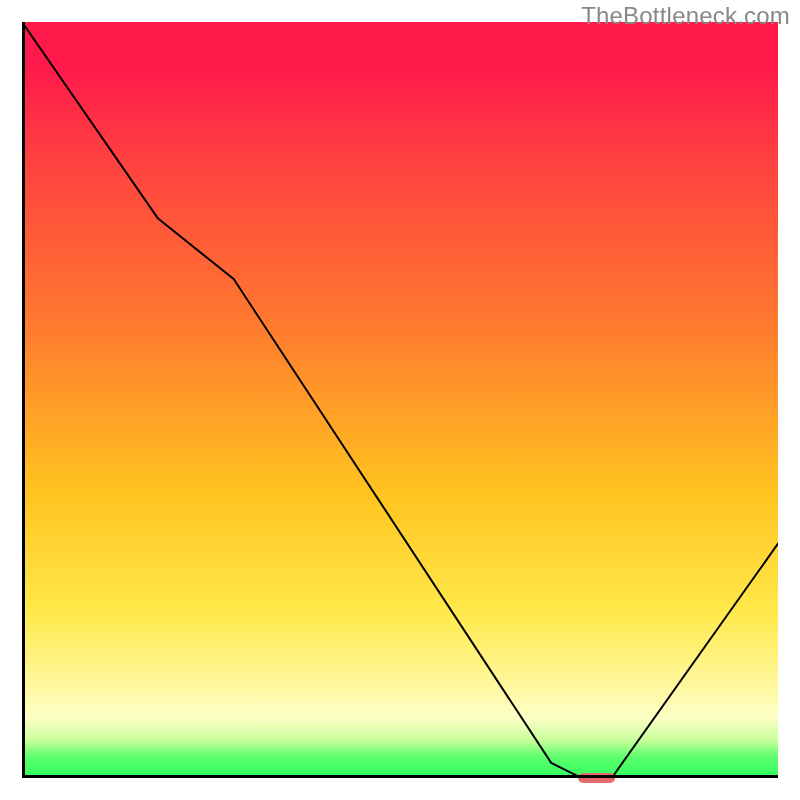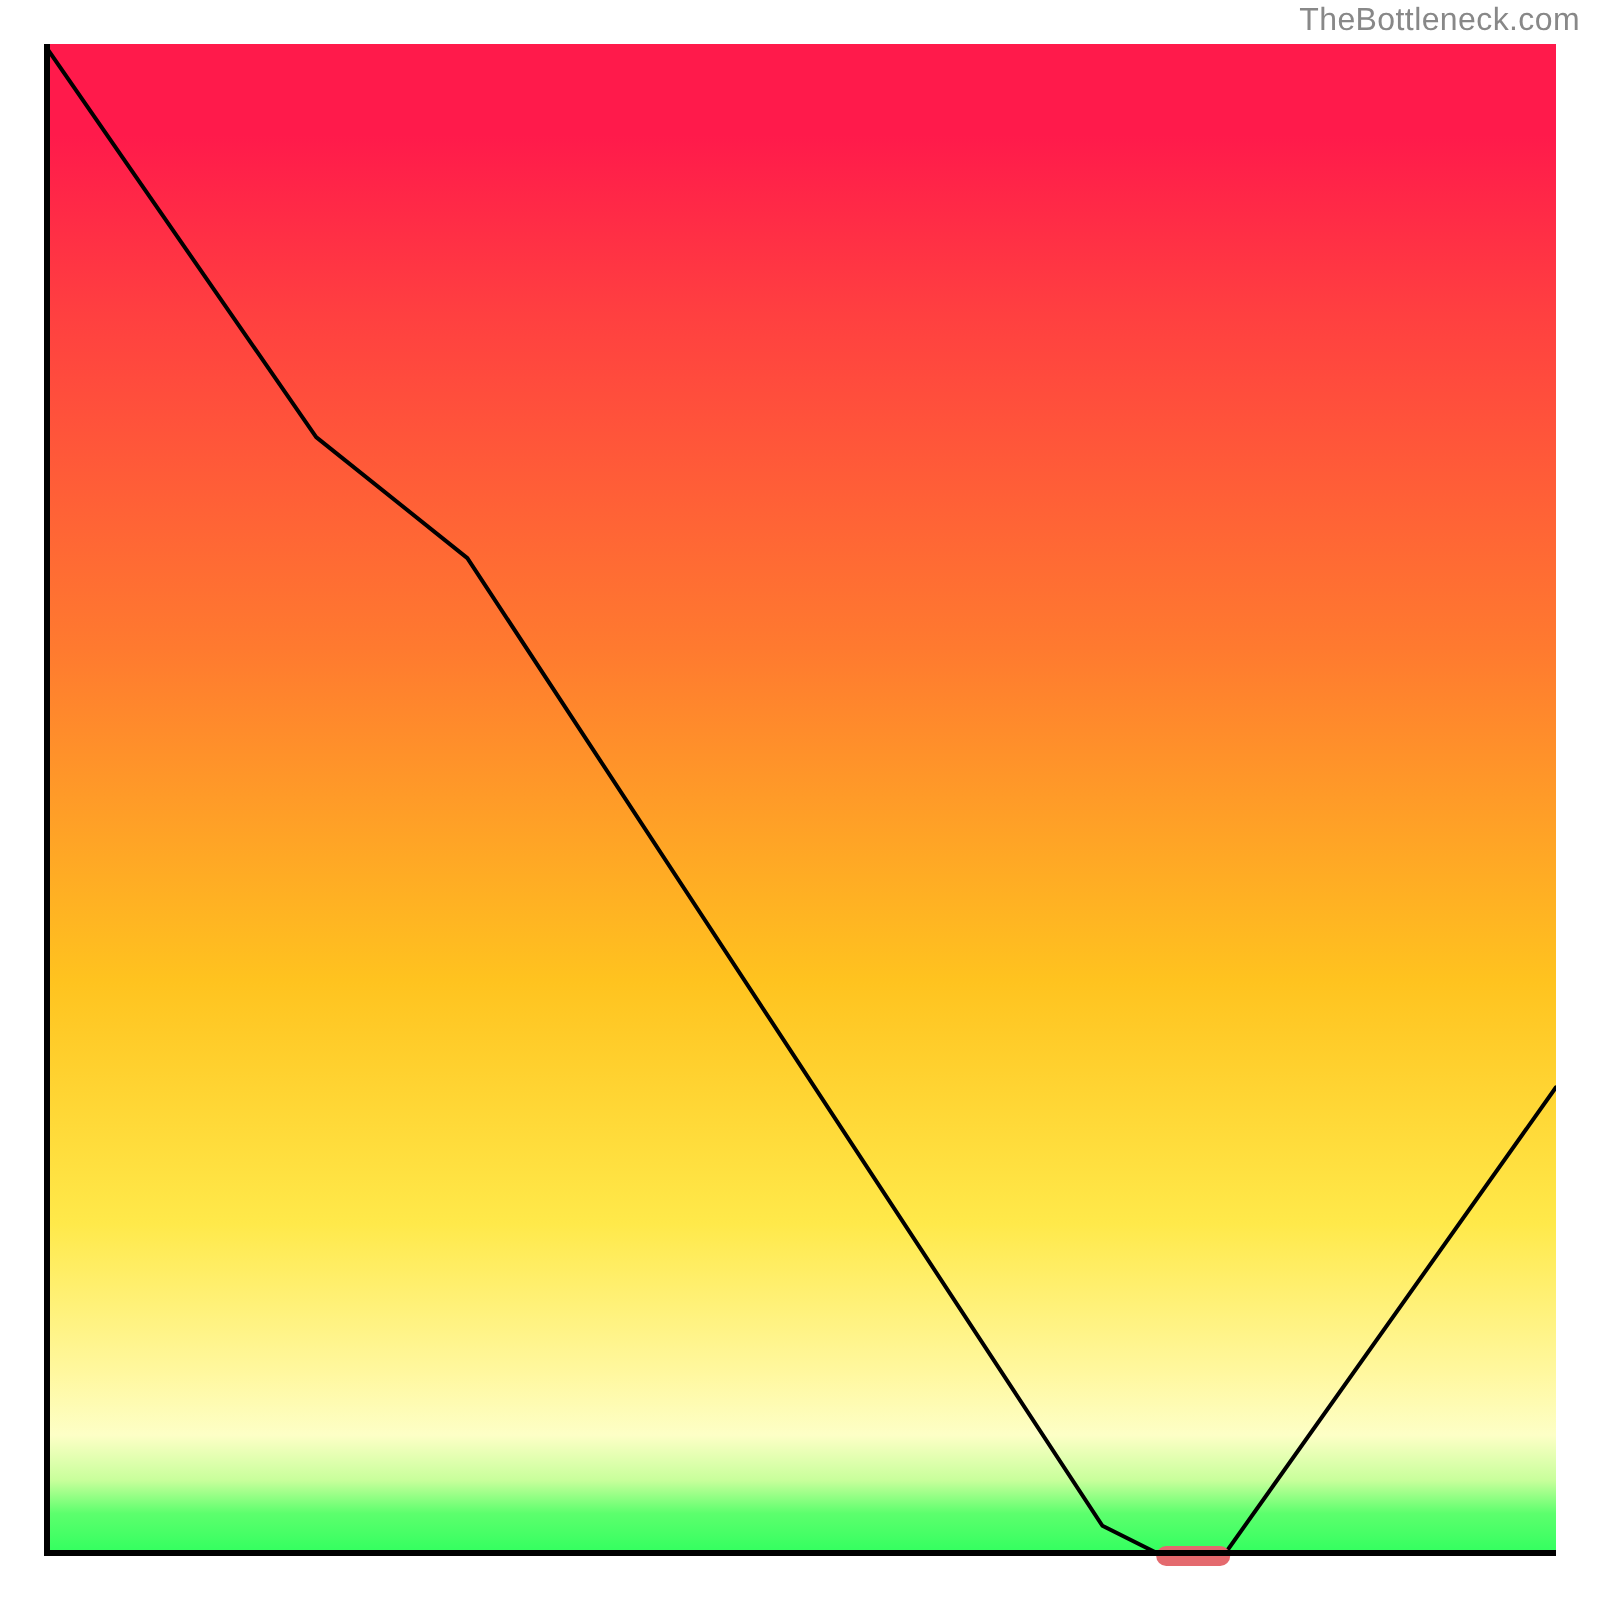--- a/index.html
+++ b/index.html
@@ -72,21 +72,21 @@
     height: 10px;
     border-radius: 5px;
     background: #e46a6e;
     transform: translate(-50%, -50%);
   }
   .watermark {
     position: absolute;
     top: 2px;
     right: 10px;
     color: #888888;
-    font-size: 16px;
+    font-size: 24px;
     letter-spacing: 0.2px;
     user-select: none;
   }
 </style>
 </head>
 <body>
 
 <div class="chart-frame">
 
   <div class="plot-area">

